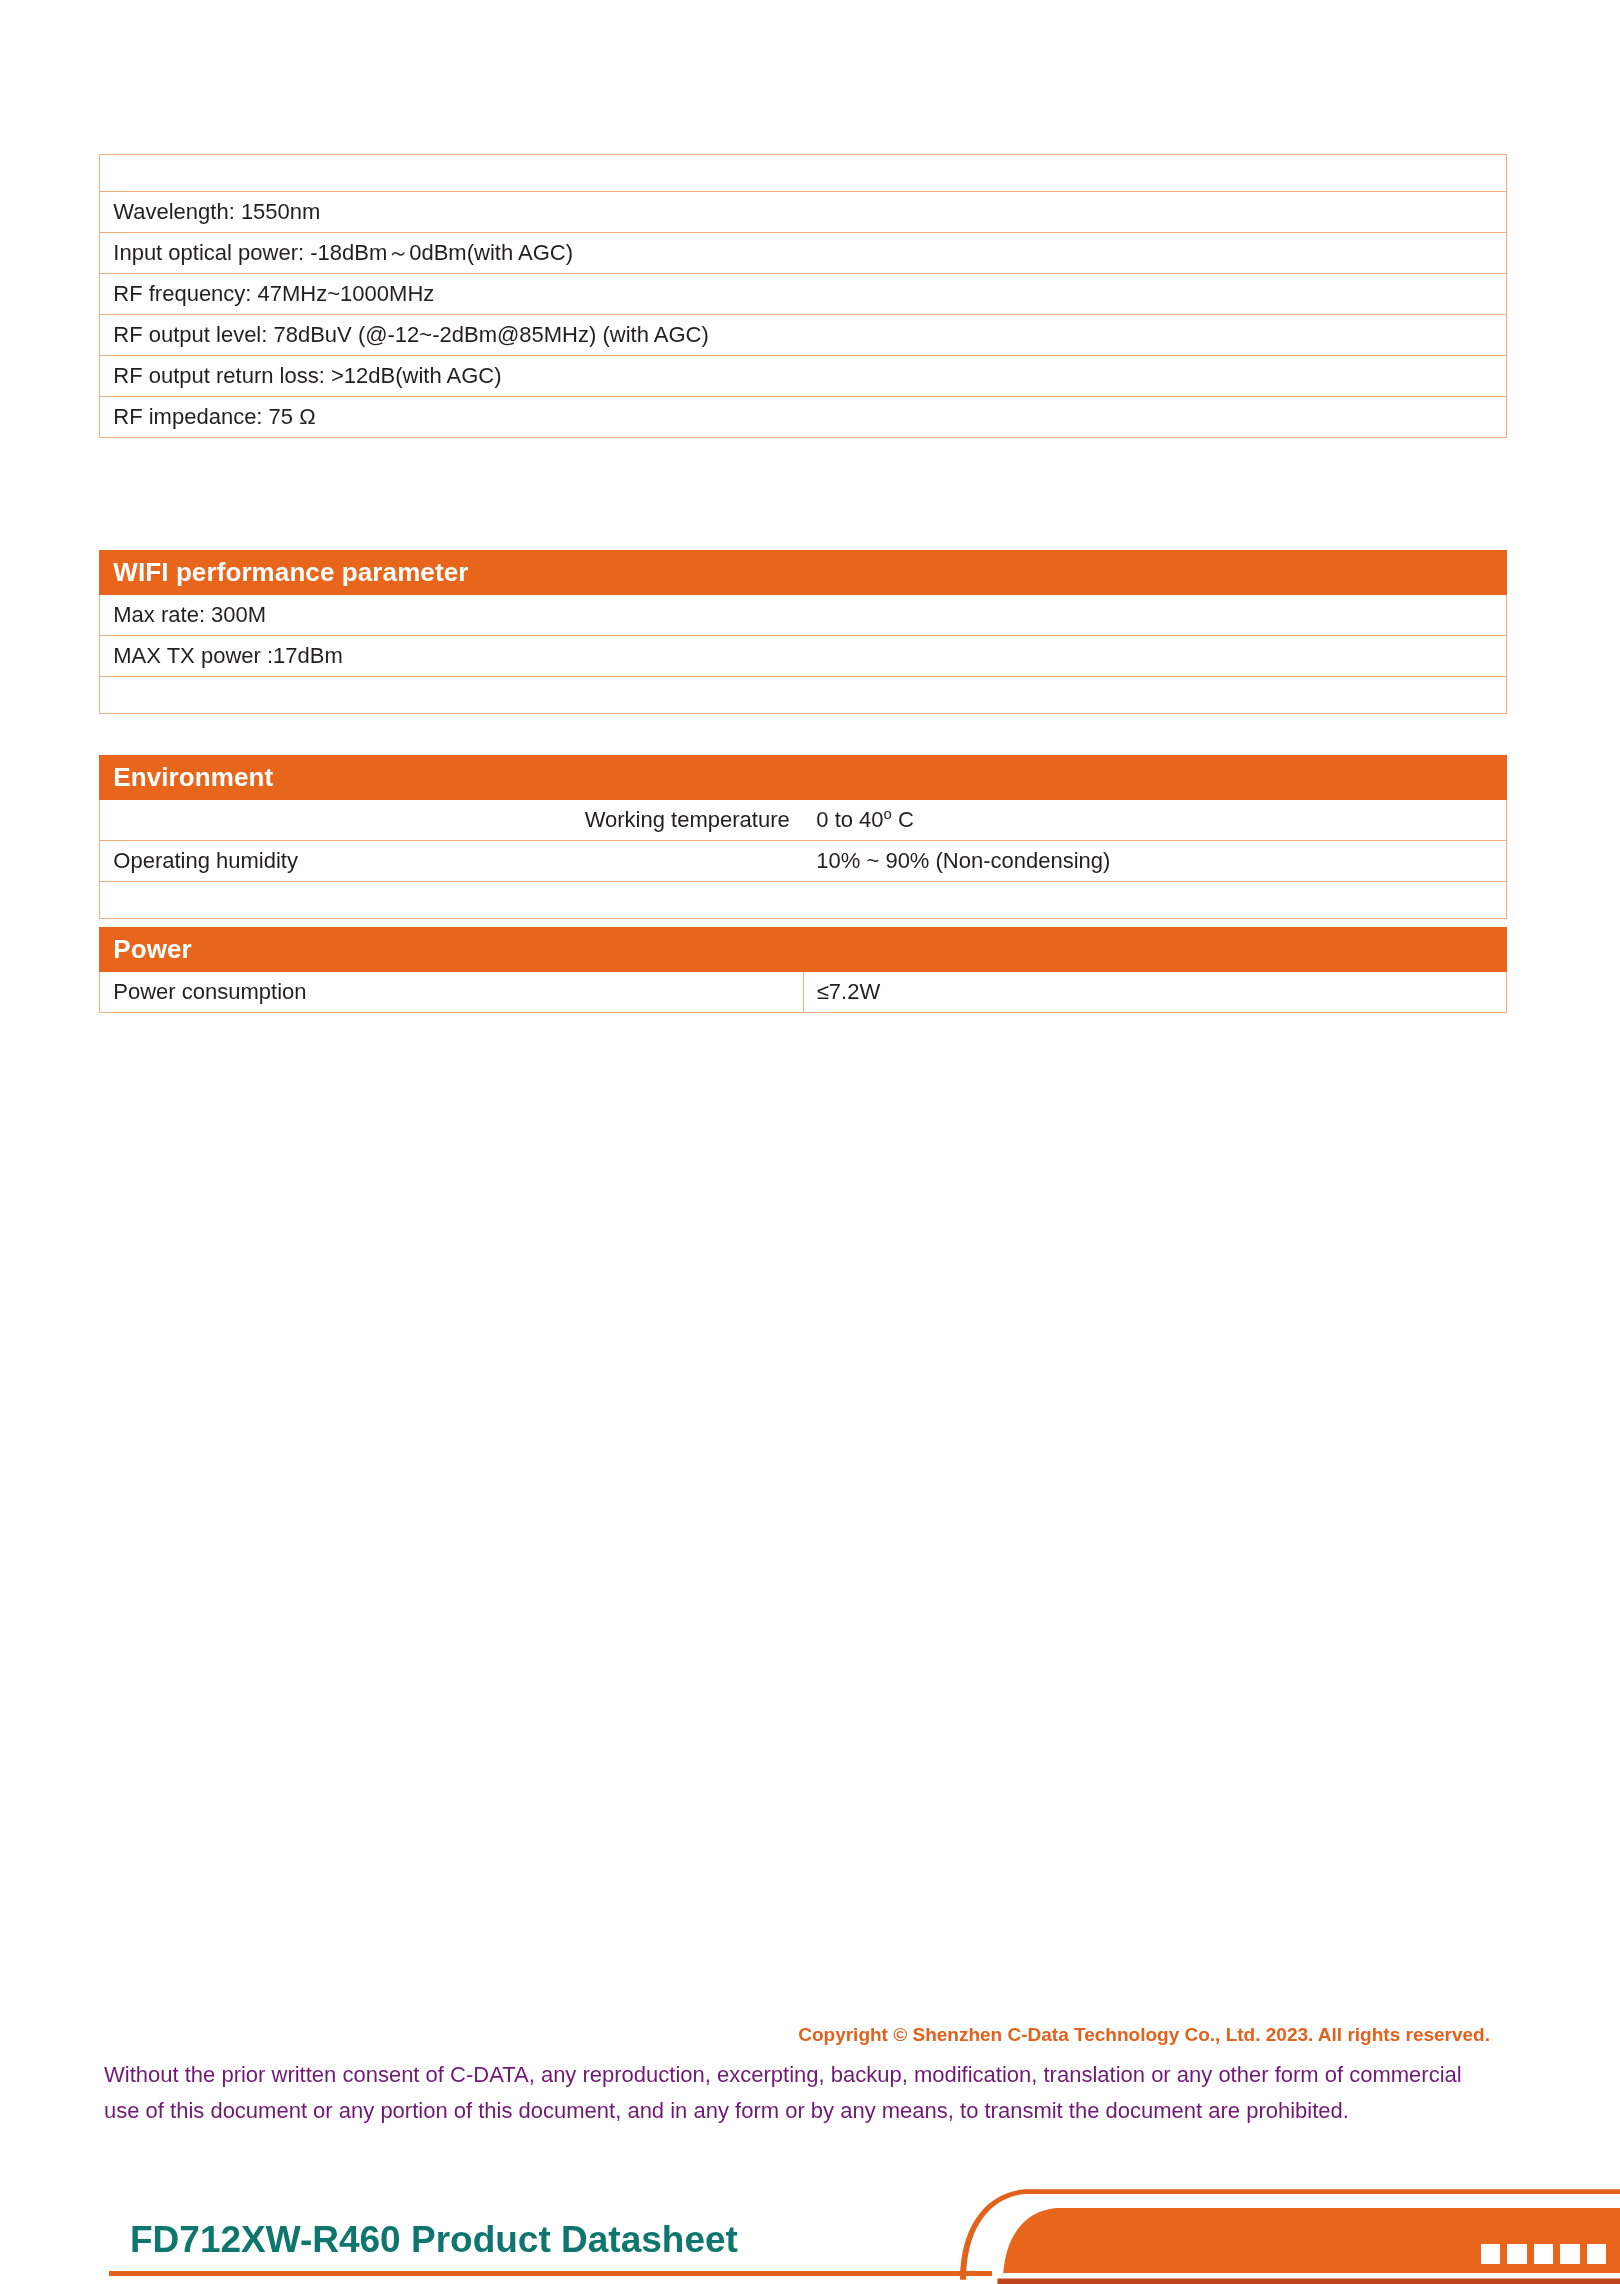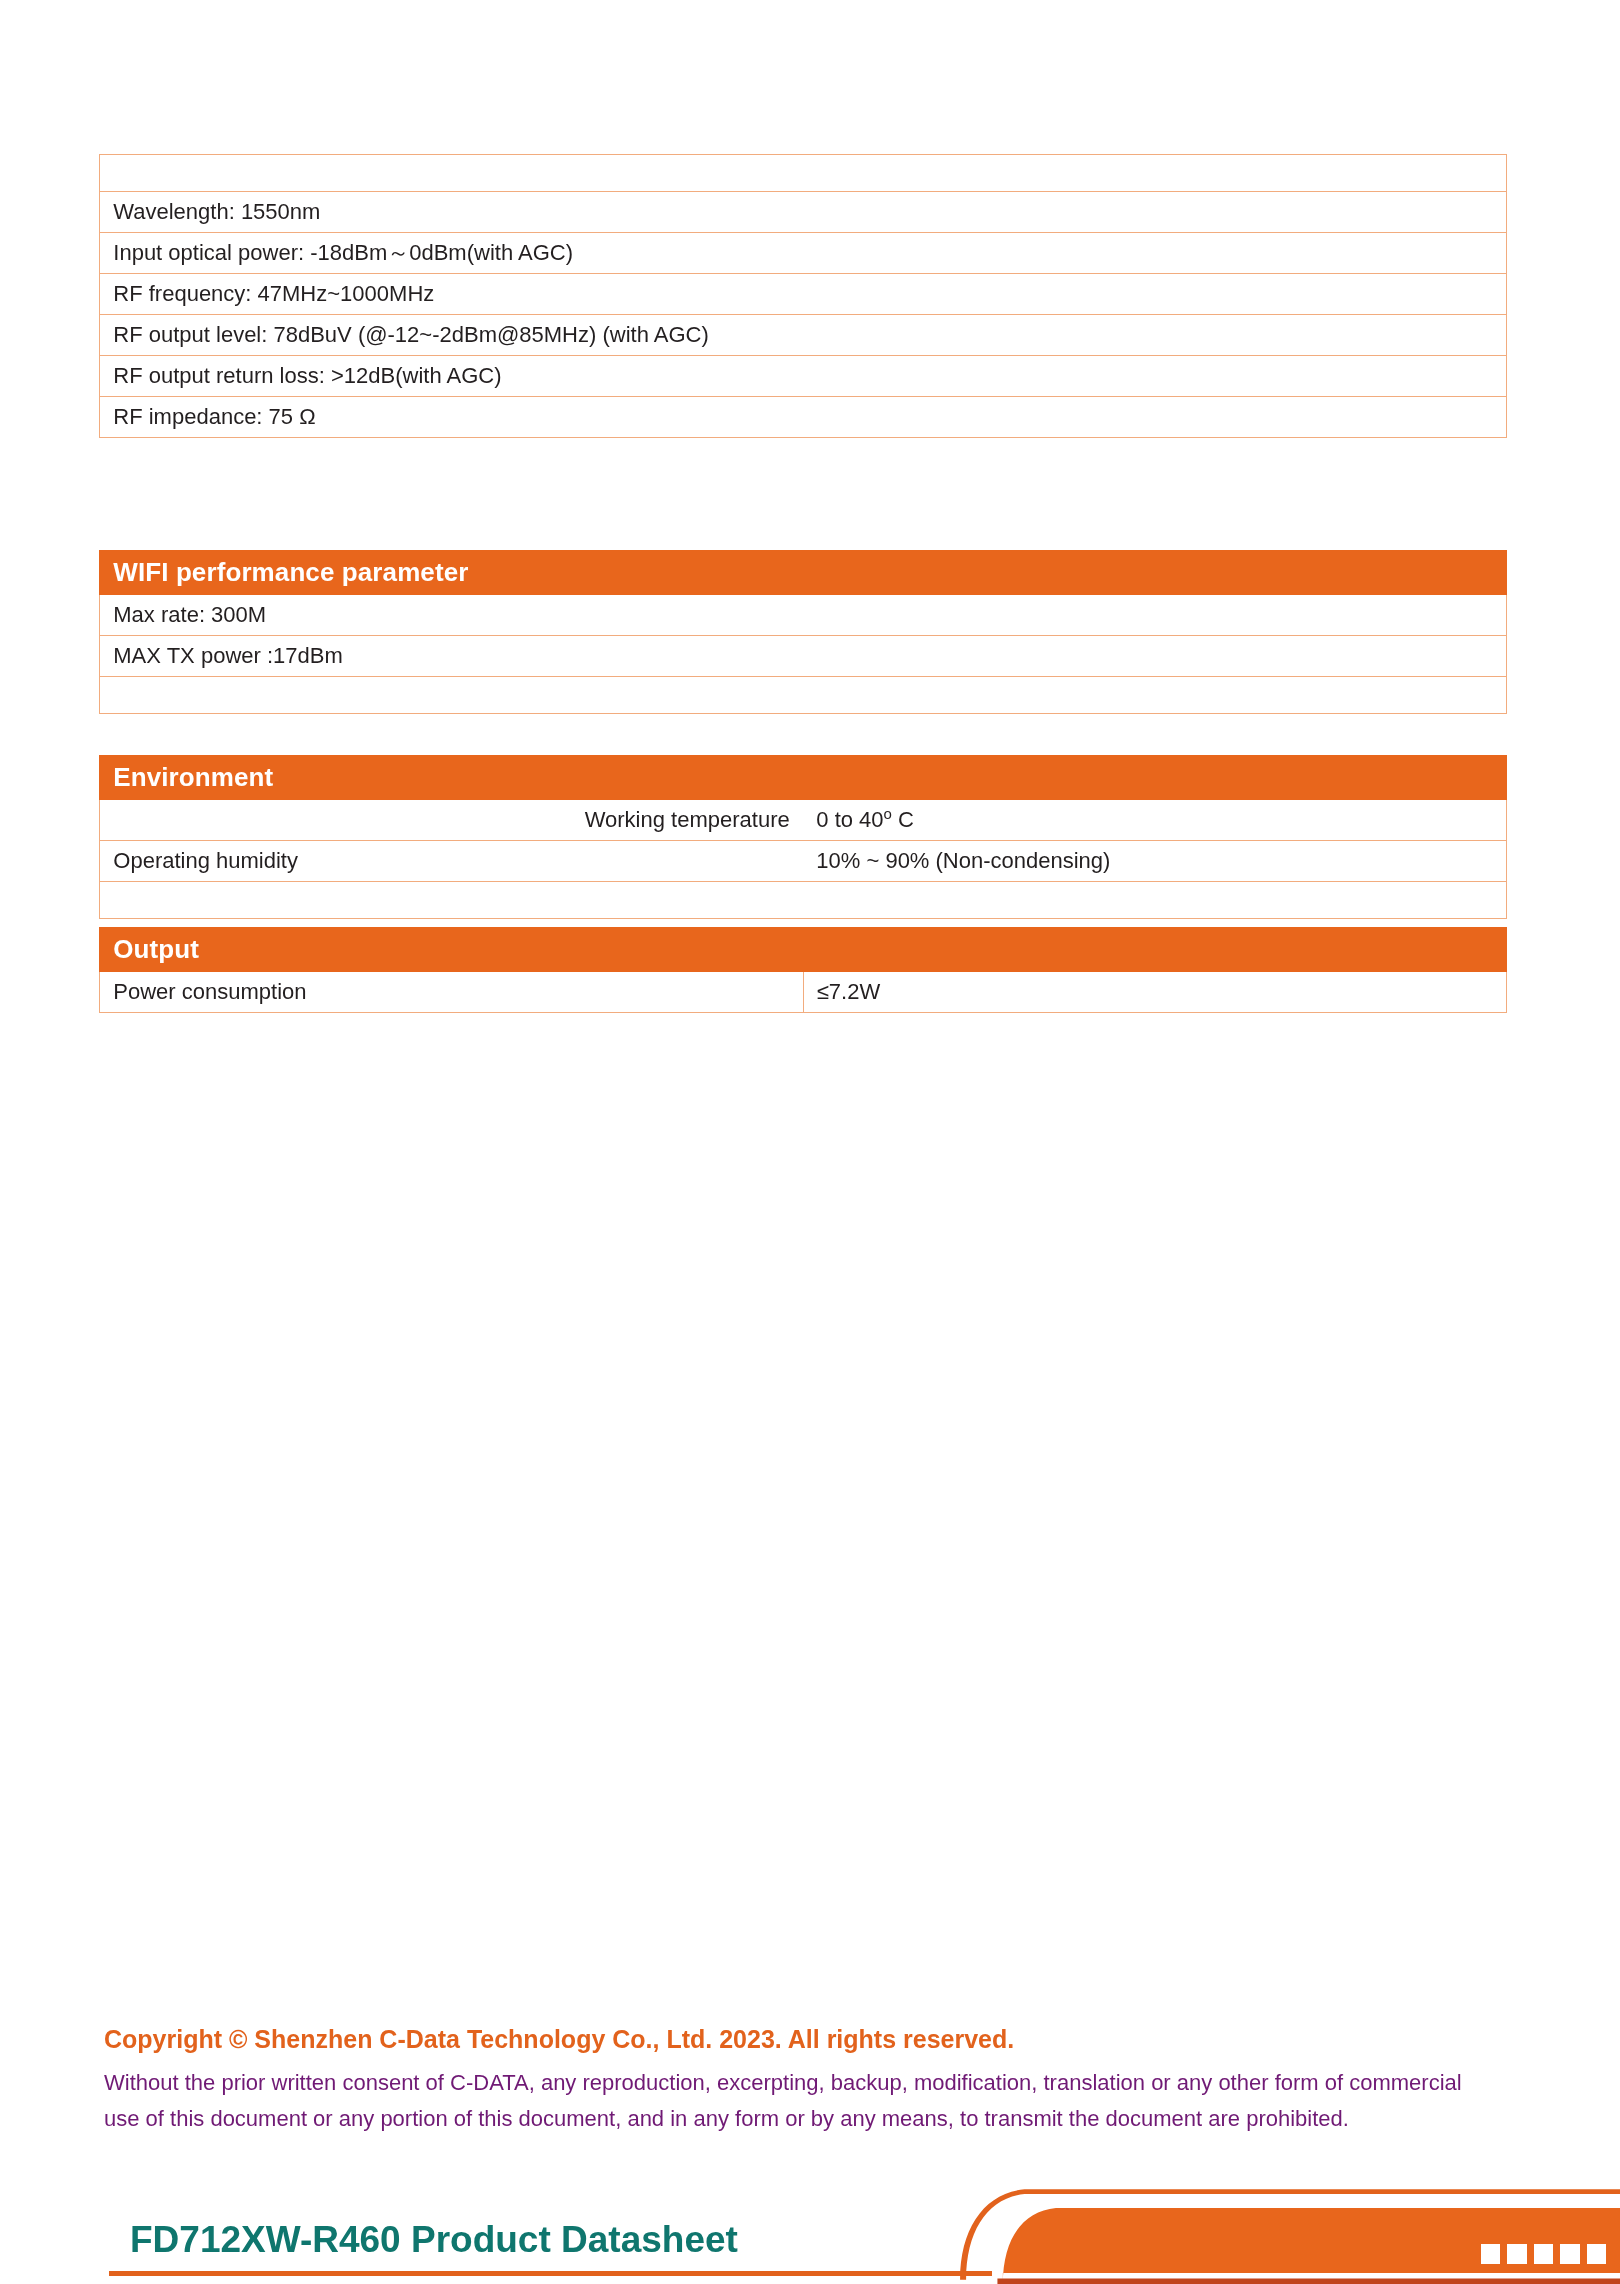--- a/index.html
+++ b/index.html
@@ -68,23 +68,24 @@
 
   
   .copyright {
     position: absolute;
     left: 104px;
     width: 1386px;
   }
   .copyright-title {
     color: #e2621c;
     font-weight: bold;
-    font-size: 25px;
+    font-size: 19px;
     line-height: 1.3;
     white-space: nowrap;
+    text-align: right;
   }
   .copyright-body {
     color: #701a75;
     font-size: 22px;
     line-height: 1.62;
     margin-top: 9.6px;
     width: 1380px;
   }
 
   
@@ -193,21 +194,21 @@
             <td class="no-left-border">10% ~ 90% (Non-condensing)</td>
           </tr>
           <tr>
             <td class="blank-row" colspan="2"></td>
           </tr>
         </tbody>
       </table>
       <table class="spec-table" style="top: 927px;">
         <tbody>
           <tr class="section-head">
-            <td colspan="2">Output</td>
+            <td colspan="2">Power</td>
           </tr>
           <tr>
             <td style="width: 601px;">Power consumption</td>
             <td class="val-col">≤7.2W</td>
           </tr>
         </tbody>
       </table>
     </div>
 
   <div class="copyright" id="copyright-block" style="top: 2023px;">

